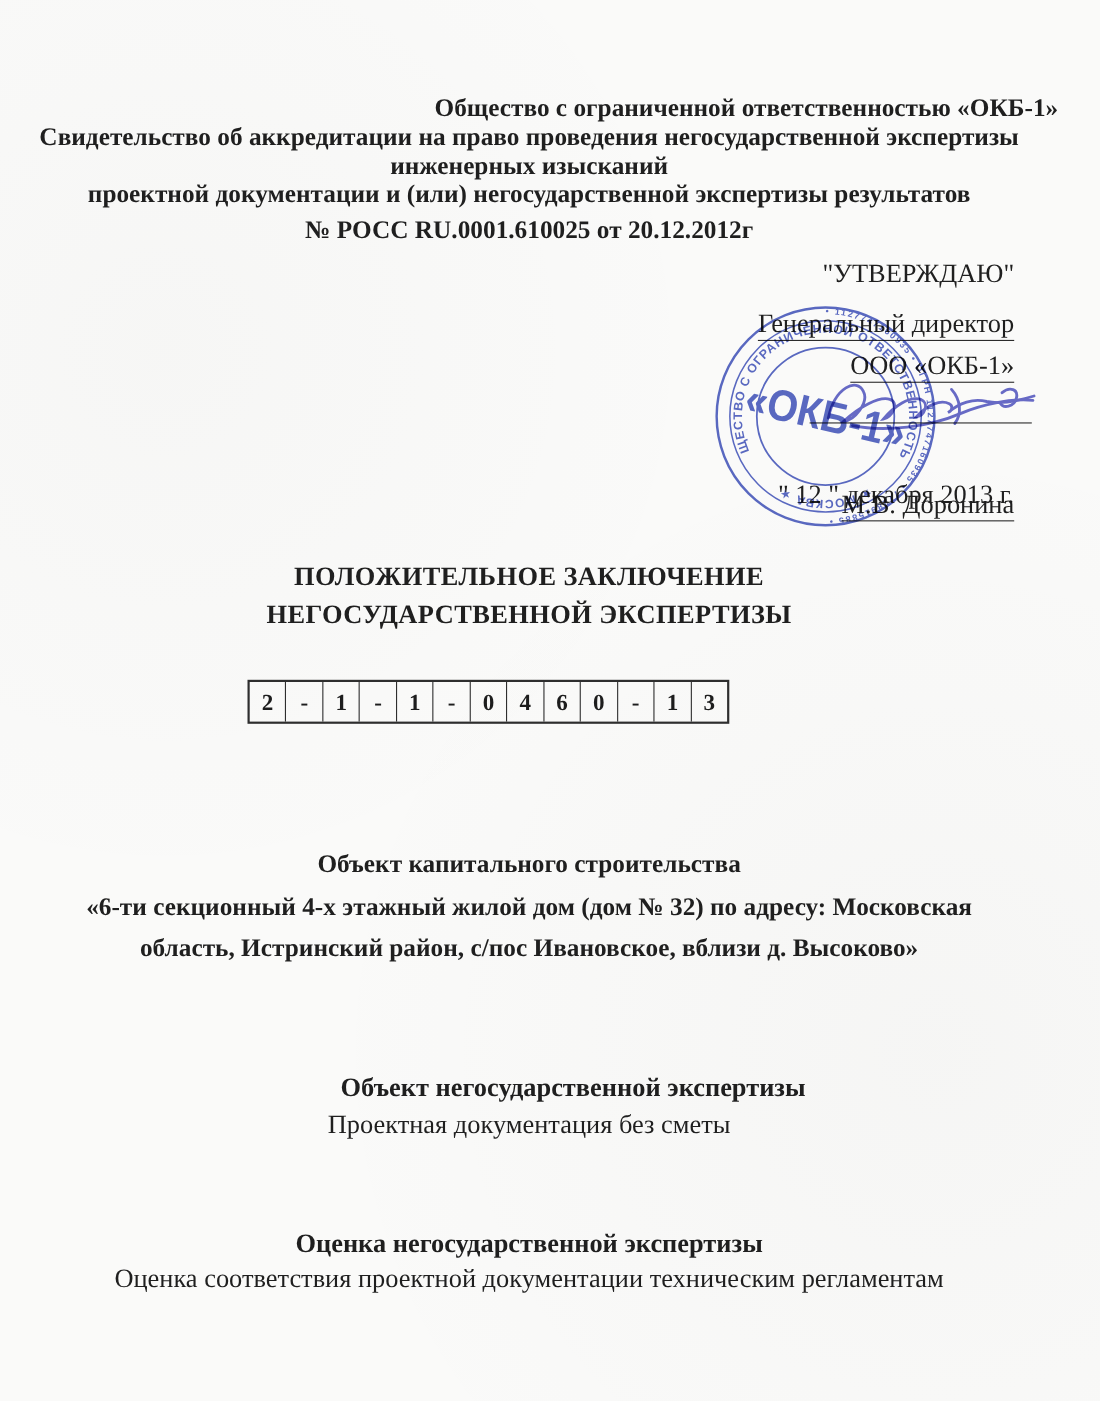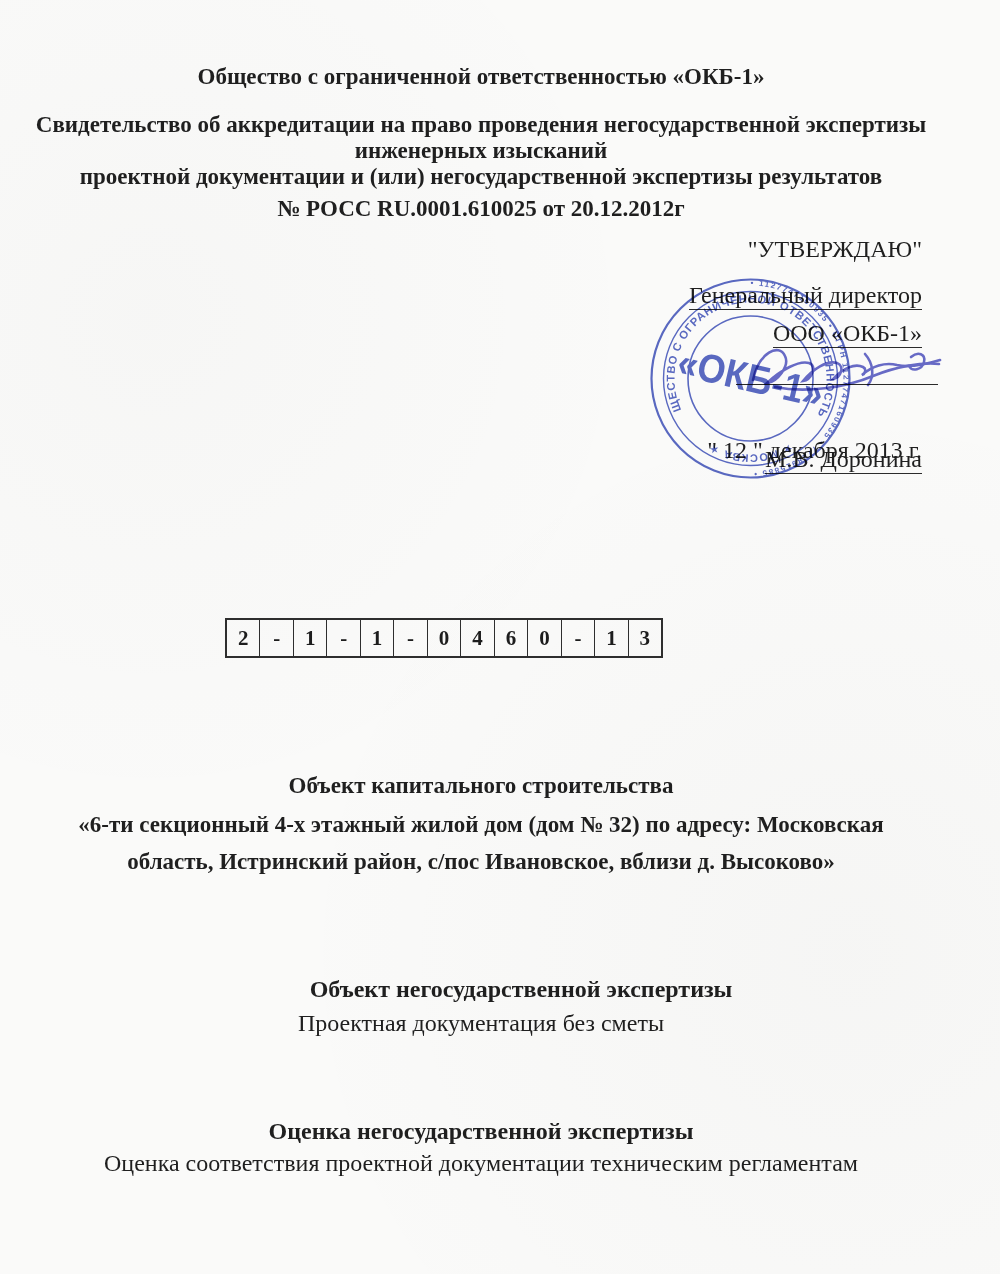--- a/index.html
+++ b/index.html
@@ -13,21 +13,21 @@
       radial-gradient(circle at 85% 75%, rgba(60,60,50,0.025), transparent 45%);
     font-family:"Liberation Serif","DejaVu Serif",serif;
     color:#1f1f1f;
     overflow:hidden;
   }
   .centered{position:absolute;left:0;width:962px;text-align:center;white-space:nowrap;}
   .b{font-weight:bold;}
   .r{position:absolute;right:78px;white-space:nowrap;font-size:24px;line-height:28px;text-align:right;}
   .ul span{border-bottom:1.6px solid #2b2b2b;padding-bottom:1px;}
   .sigline{position:absolute;top:384px;right:62px;width:202px;height:0;border-bottom:1.6px solid #2b2b2b;}
-  .org{top:64px;font-size:23px;line-height:26px;}
+  .org{top:85px;font-size:23px;line-height:26px;text-align:right;}
   .accr{top:112px;font-size:23px;line-height:26px;}
   .accrnum{top:196px;font-size:23px;line-height:26px;}
   .doctitle{top:508px;font-size:24px;line-height:34px;letter-spacing:0.4px;}
   .regtable{
     position:absolute;left:225px;top:618px;width:438px;height:40px;
     display:flex;border:2px solid #2e2e2e;box-sizing:border-box;background:transparent;
   }
   .regcell{
     flex:1;display:flex;align-items:center;justify-content:center;
     border-right:1.6px solid #2e2e2e;font-weight:bold;font-size:21px;color:#1d1d1d;
@@ -106,20 +106,24 @@
 
   <svg class="signature" viewBox="0 0 235 64">
     <g fill="none" stroke="#5c5fc6" stroke-width="2.6" stroke-linecap="round">
       <path d="M 38,44 C 44,16 64,7 70,20 C 75,30 62,46 52,47 C 66,34 84,24 94,27 C 103,30 96,44 88,45 C 98,33 112,24 122,27 C 130,30 126,42 118,43 C 128,32 140,27 148,31 C 152,33 150,38 147,39 C 157,30 170,26 182,29 C 196,32 212,28 225,24"></path>
       <path d="M 60,51 C 90,57 130,52 158,40 C 180,31 206,26 224,28"></path>
       <path d="M 150,18 C 158,27 160,40 153,49"></path>
       <path d="M 196,21 C 203,15 211,18 209,26 C 207,34 197,36 194,30"></path>
     </g>
   </svg>
 
+  <div class="centered b doctitle">
+    <div>ПОЛОЖИТЕЛЬНОЕ ЗАКЛЮЧЕНИЕ</div>
+    <div>НЕГОСУДАРСТВЕННОЙ ЭКСПЕРТИЗЫ</div>
+  </div>
 
   <div class="regtable">
       <div class="regcell">2</div>
       <div class="regcell">-</div>
       <div class="regcell">1</div>
       <div class="regcell">-</div>
       <div class="regcell">1</div>
       <div class="regcell">-</div>
       <div class="regcell">0</div>
       <div class="regcell">4</div>

